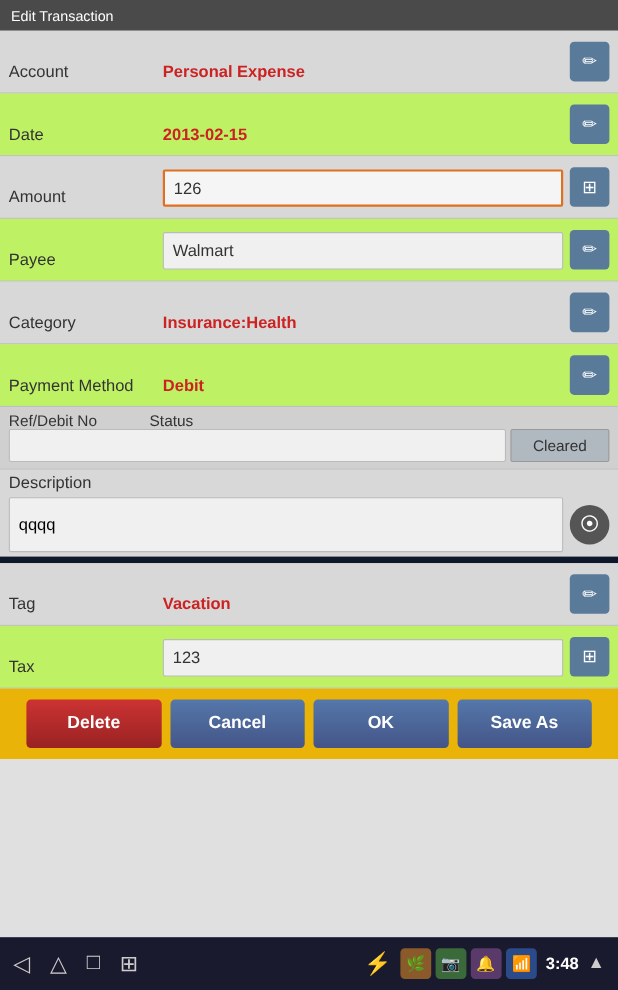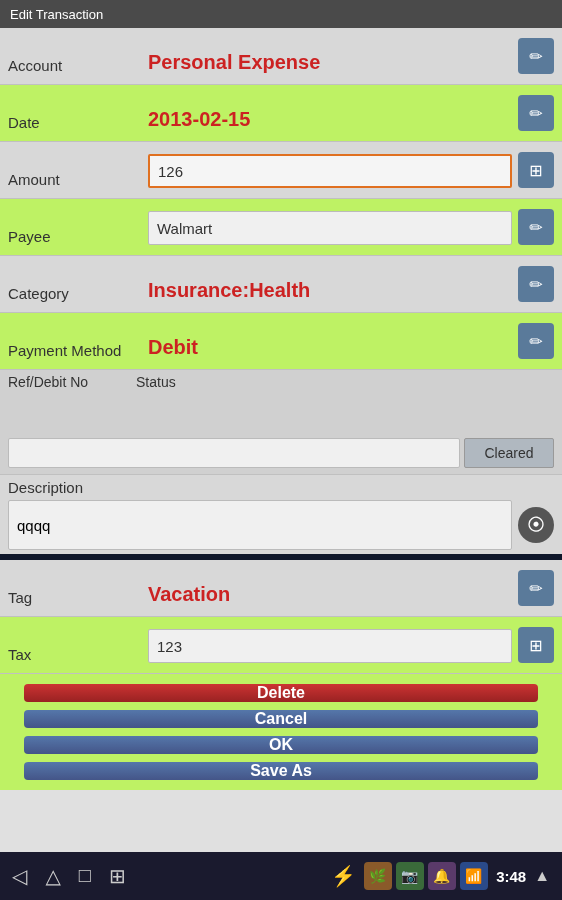--- a/index.html
+++ b/index.html
@@ -47,21 +47,21 @@
     .label {
       width: 140px;
       font-size: 15px;
       color: #333;
       font-weight: normal;
       flex-shrink: 0;
     }
 
     .value-red {
       color: #cc2222;
-      font-size: 20px;
+      font-size: 15px;
       font-weight: bold;
       flex: 1;
     }
 
     .edit-icon {
       width: 36px;
       height: 36px;
       background: #5a7a9a;
       border-radius: 4px;
       display: flex;
@@ -158,21 +158,20 @@
 
     .ref-status-labels {
       display: flex;
       padding: 4px 8px 0 8px;
     }
 
     .ref-status-inputs {
       display: flex;
       padding: 0 8px 6px 8px;
       gap: 4px;
-      margin-top: 48px;
     }
 
     
     .desc-row {
       background: #d8d8d8;
       border-bottom: 6px solid #0f172a;
       padding: 4px 8px;
     }
 
     .desc-label {
@@ -209,22 +208,21 @@
       font-size: 18px;
       cursor: pointer;
       flex-shrink: 0;
     }
 
     
     .button-row {
       display: flex;
       padding: 10px 24px;
       gap: 8px;
-      background: #bef264;
-      flex-direction: column;
+      background: #eab308;
     }
 
     .btn-delete {
       flex: 1;
       height: 44px;
       background: linear-gradient(to bottom, #cc3333, #992222);
       border: none;
       border-radius: 4px;
       color: white;
       font-size: 16px;

